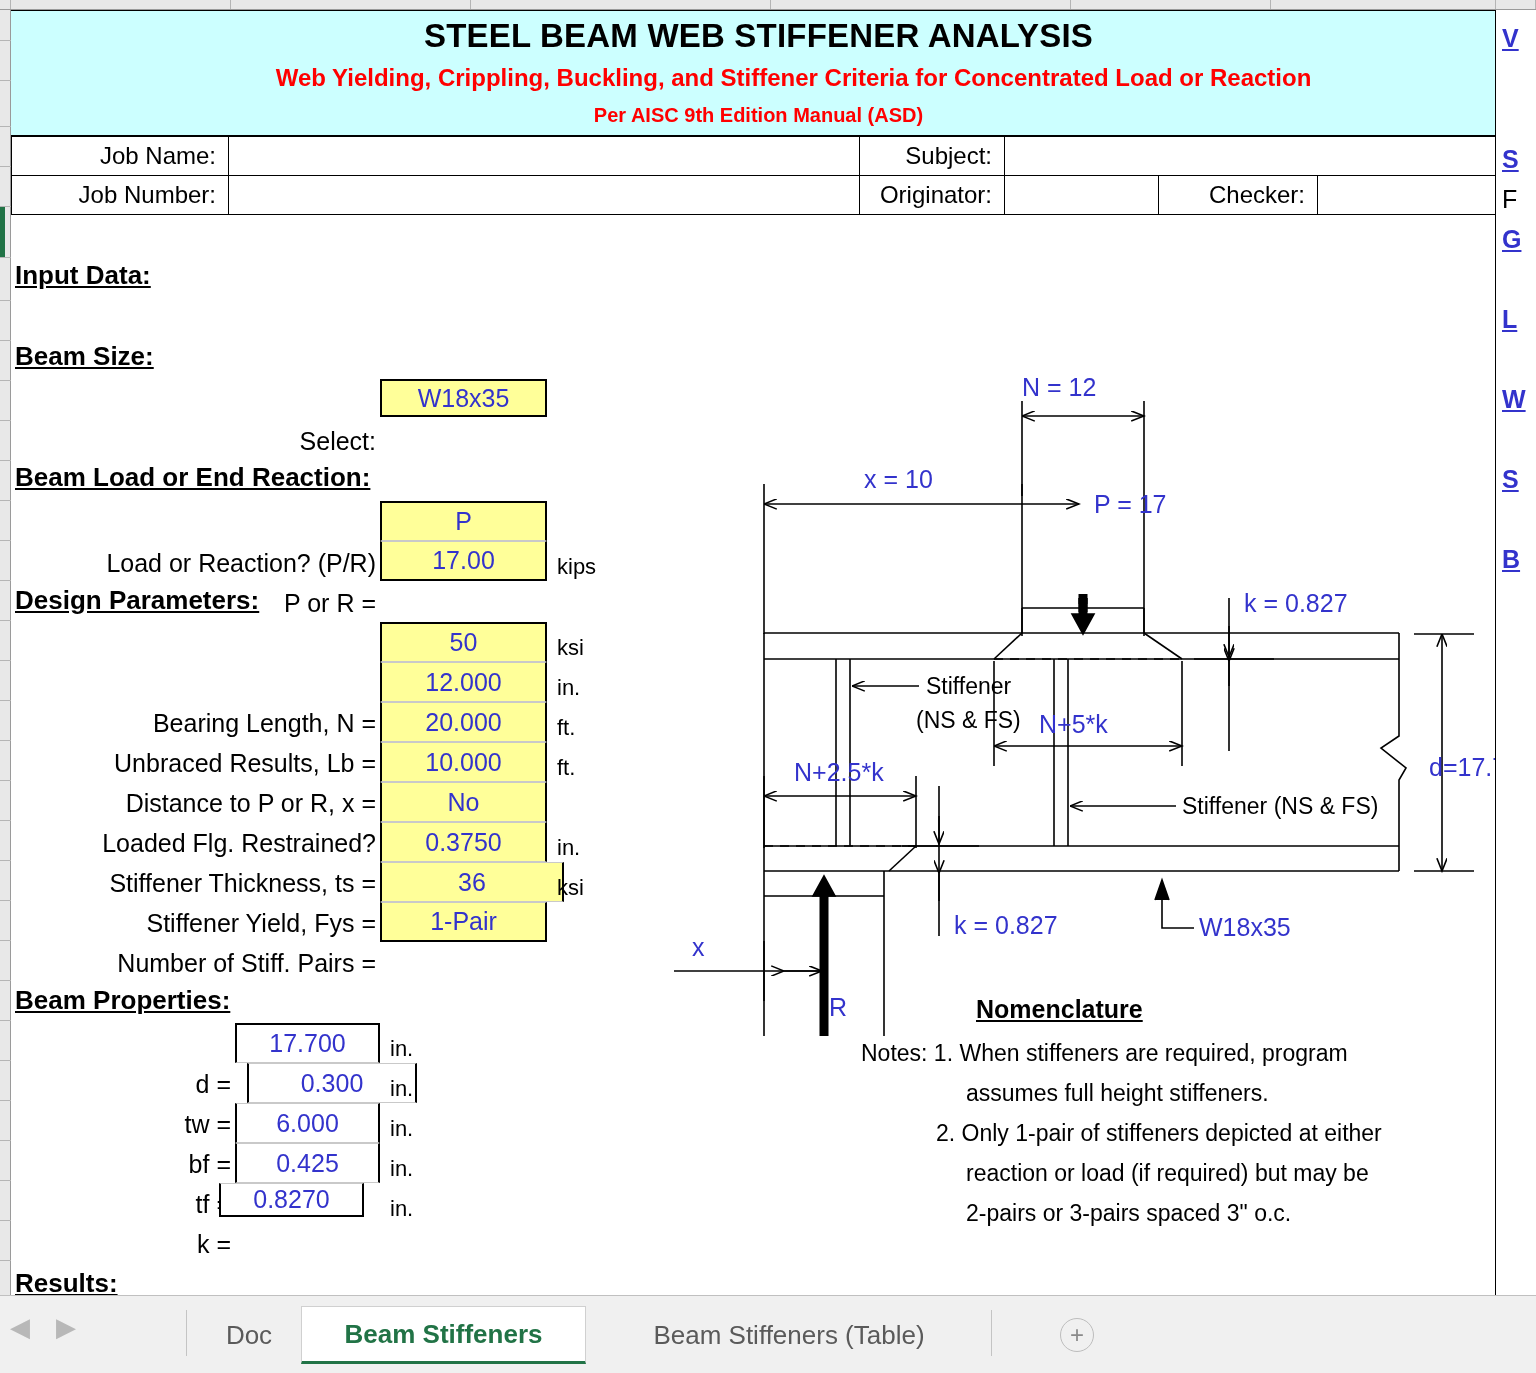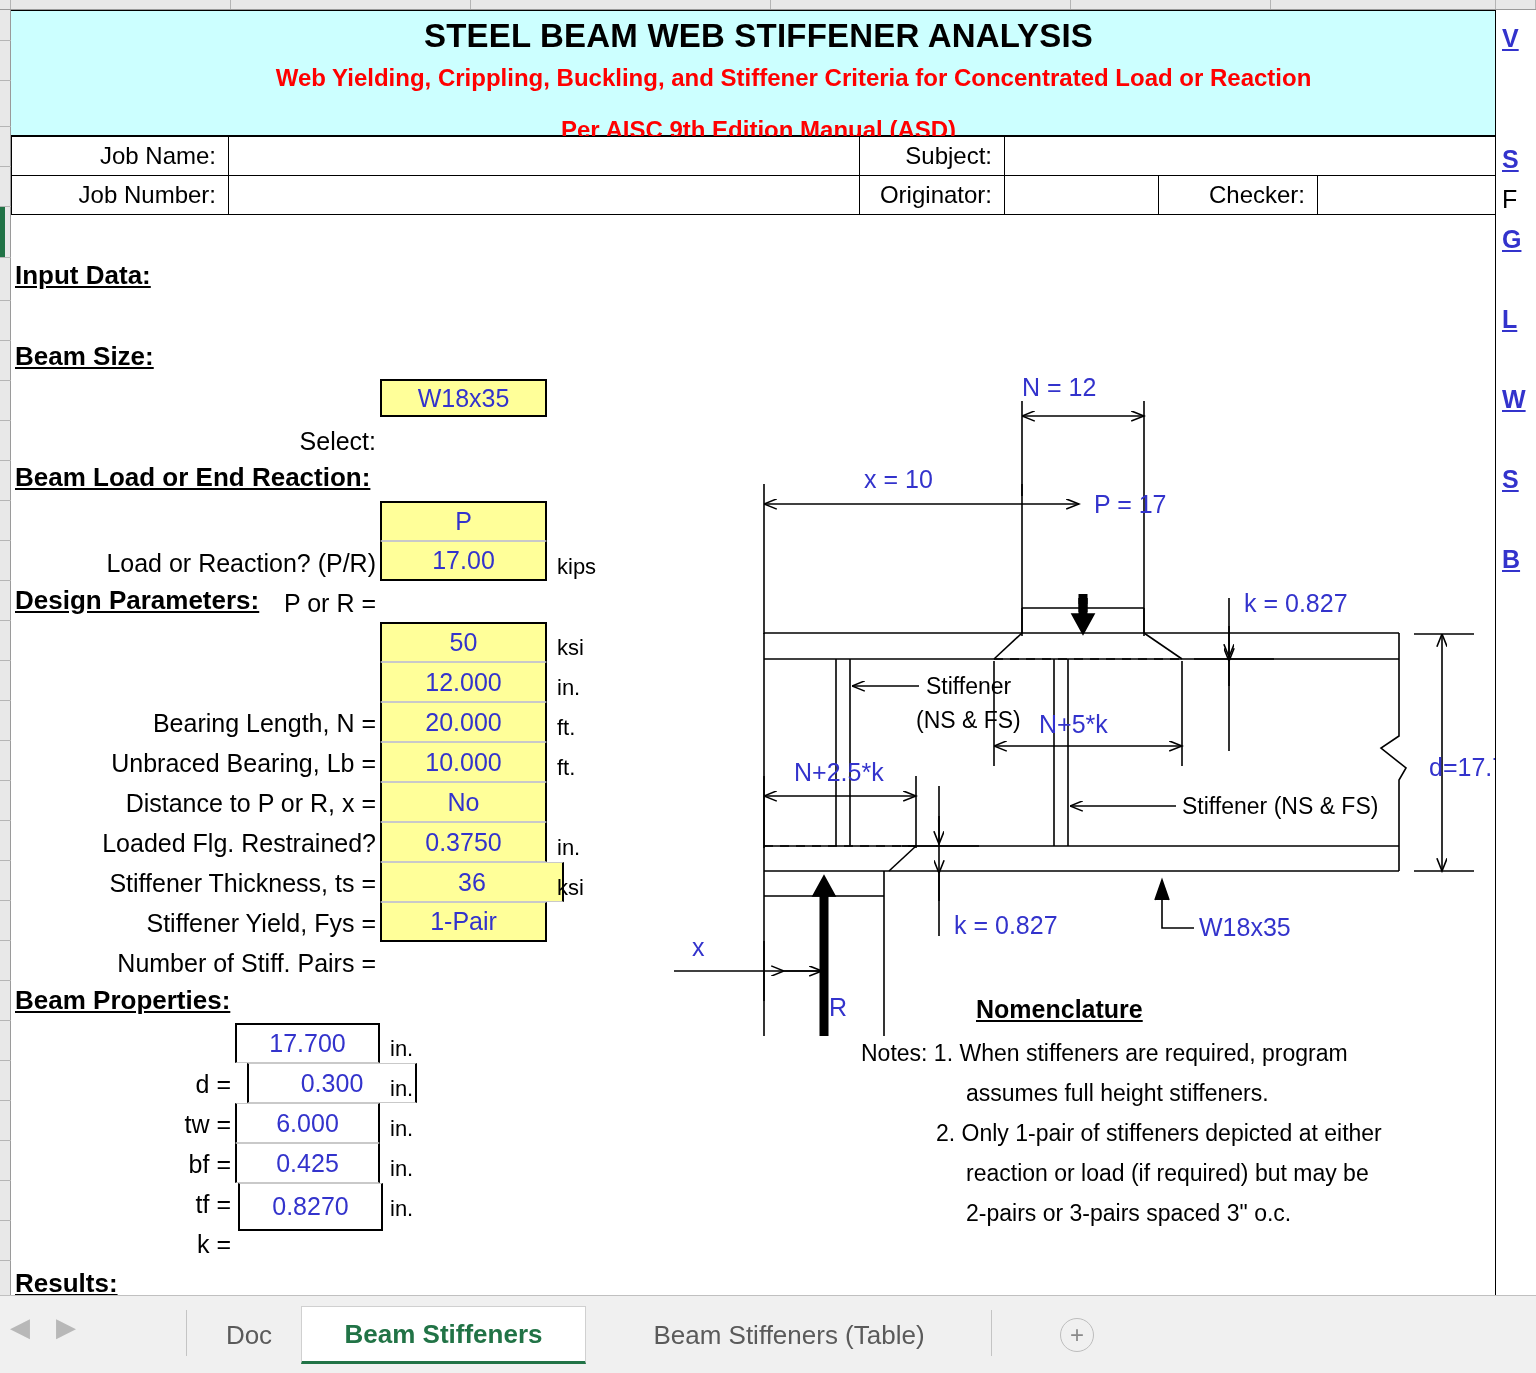--- a/index.html
+++ b/index.html
@@ -47,21 +47,21 @@
     position:absolute; left:0; top:6px; width:1495px;
     text-align:center; font-size:33px; font-weight:bold; color:#000;
     letter-spacing:0.2px;
   }
   .title-sub1{
     position:absolute; left:0; top:53px; width:1495px;
     text-align:center; font-size:24px; font-weight:bold; color:#ff0000;margin-left:35px;
   }
   .title-sub2{
     position:absolute; left:0; top:93px; width:1495px;
-    text-align:center; font-size:24px; font-weight:bold; color:#ff0000;margin-top:12px;
+    text-align:center; font-size:20px; font-weight:bold; color:#ff0000;
   }
 
   
   .jobgrid{ position:absolute; left:0; top:126px; width:1495px; height:80px; }
   .jcell{
     position:absolute; border:1px solid #000; background:#fff;
     font-size:24px; color:#000; display:flex; align-items:center;
     height:40px;
   }
   .jlabel{ justify-content:flex-end; padding-right:12px; }
@@ -248,21 +248,21 @@
   <div class="inputbox last" style="left:369px;top:531px;width:167px;height:40px">17.00</div>
   <div class="unit" style="left:546px;top:544px">kips</div>
 
   <div class="inputbox first" style="left:369px;top:612px;width:167px;height:40px">50</div>
   <div class="unit" style="left:546px;top:625px">ksi</div>
 
   <div class="rowlabel" style="left:10px;top:658px;width:355px">Bearing Length, N =</div>
   <div class="inputbox" style="left:369px;top:652px;width:167px;height:40px">12.000</div>
   <div class="unit" style="left:546px;top:665px">in.</div>
 
-  <div class="rowlabel" style="left:10px;top:698px;width:355px">Unbraced Bearing, Lb =</div>
+  <div class="rowlabel" style="left:10px;top:698px;width:355px">Unbraced Results, Lb =</div>
   <div class="inputbox" style="left:369px;top:692px;width:167px;height:40px">20.000</div>
   <div class="unit" style="left:546px;top:705px">ft.</div>
 
   <div class="rowlabel" style="left:10px;top:738px;width:355px">Distance to P or R, x =</div>
   <div class="inputbox" style="left:369px;top:732px;width:167px;height:40px">10.000</div>
   <div class="unit" style="left:546px;top:745px">ft.</div>
 
   <div class="rowlabel" style="left:10px;top:778px;width:355px">Loaded Flg. Restrained?</div>
   <div class="inputbox" style="left:369px;top:772px;width:167px;height:40px">No</div>
 
@@ -287,21 +287,21 @@
 
   <div class="rowlabel" style="left:60px;top:1099px;width:160px">bf =</div>
   <div class="propbox" style="left:224px;top:1093px;width:145px;height:40px">6.000</div>
   <div class="unit" style="left:379px;top:1106px">in.</div>
 
   <div class="rowlabel" style="left:60px;top:1139px;width:160px">tf =</div>
   <div class="propbox" style="left:224px;top:1133px;width:145px;height:40px">0.425</div>
   <div class="unit" style="left:379px;top:1146px">in.</div>
 
   <div class="rowlabel" style="left:60px;top:1179px;width:160px">k =</div>
-  <div class="propbox last" style="left:227px;top:1173px;width:145px;height:48px">0.8270</div>
+  <div class="propbox last" style="left:208px;top:1173px;width:145px;height:34px">0.8270</div>
   <div class="unit" style="left:379px;top:1186px">in.</div>
 
   <div class="diagram">
     <svg width="885" height="660" viewBox="0 0 885 660">
       <defs>
         <marker id="ah" markerWidth="9" markerHeight="9" refX="8" refY="3.2" orient="auto">
           <path d="M0,0 L8,3.2 L0,6.4" fill="none" stroke="#000" stroke-width="1"></path>
         </marker>
         <marker id="ahr" markerWidth="9" markerHeight="9" refX="0" refY="3.2" orient="auto">
           <path d="M8,0 L0,3.2 L8,6.4" fill="none" stroke="#000" stroke-width="1"></path>

